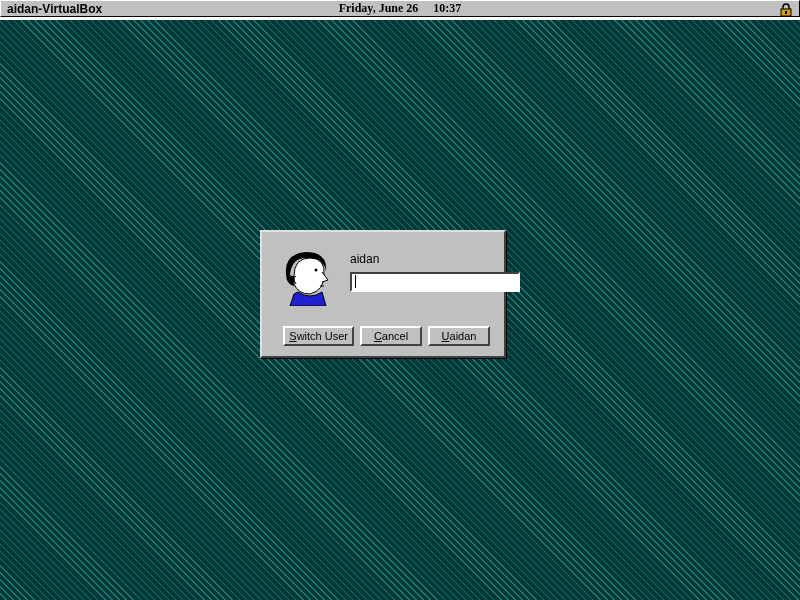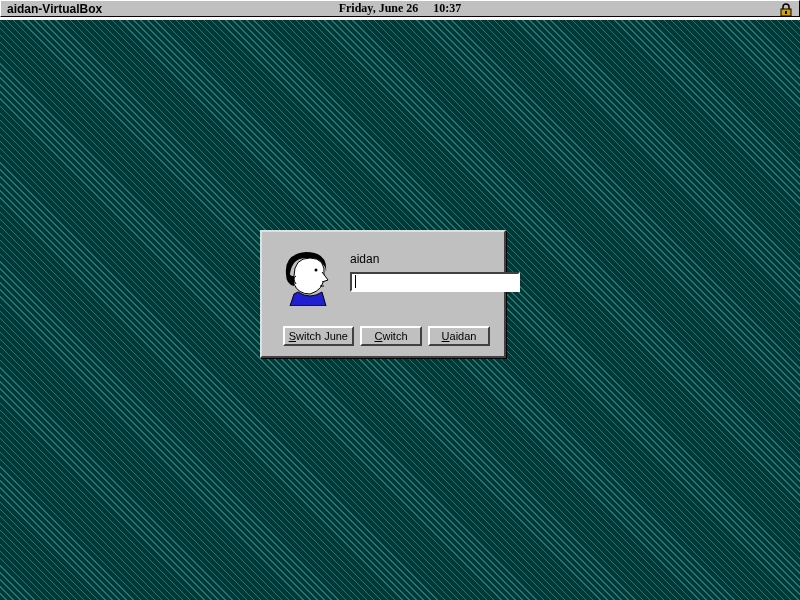--- a/index.html
+++ b/index.html
@@ -176,24 +176,24 @@
         <div class="username">aidan</div>
         <div class="pw-wrap">
           <input type="password" class="password-input" value="" style="">
           <div class="caret"></div>
         </div>
       </div>
     </div>
 
     <div class="button-row">
       <div class="btn switch">
-        <span class="ul">S</span><span>witch June</span>
+        <span class="ul">S</span><span>witch User</span>
       </div>
       <div class="btn">
-        <span class="ul">C</span><span>witch</span>
+        <span class="ul">C</span><span>ancel</span>
       </div>
       <div class="btn">
         <span class="ul">U</span><span>aidan</span>
       </div>
     </div>
   </div>
 
 </div>
 
 </body></html>

